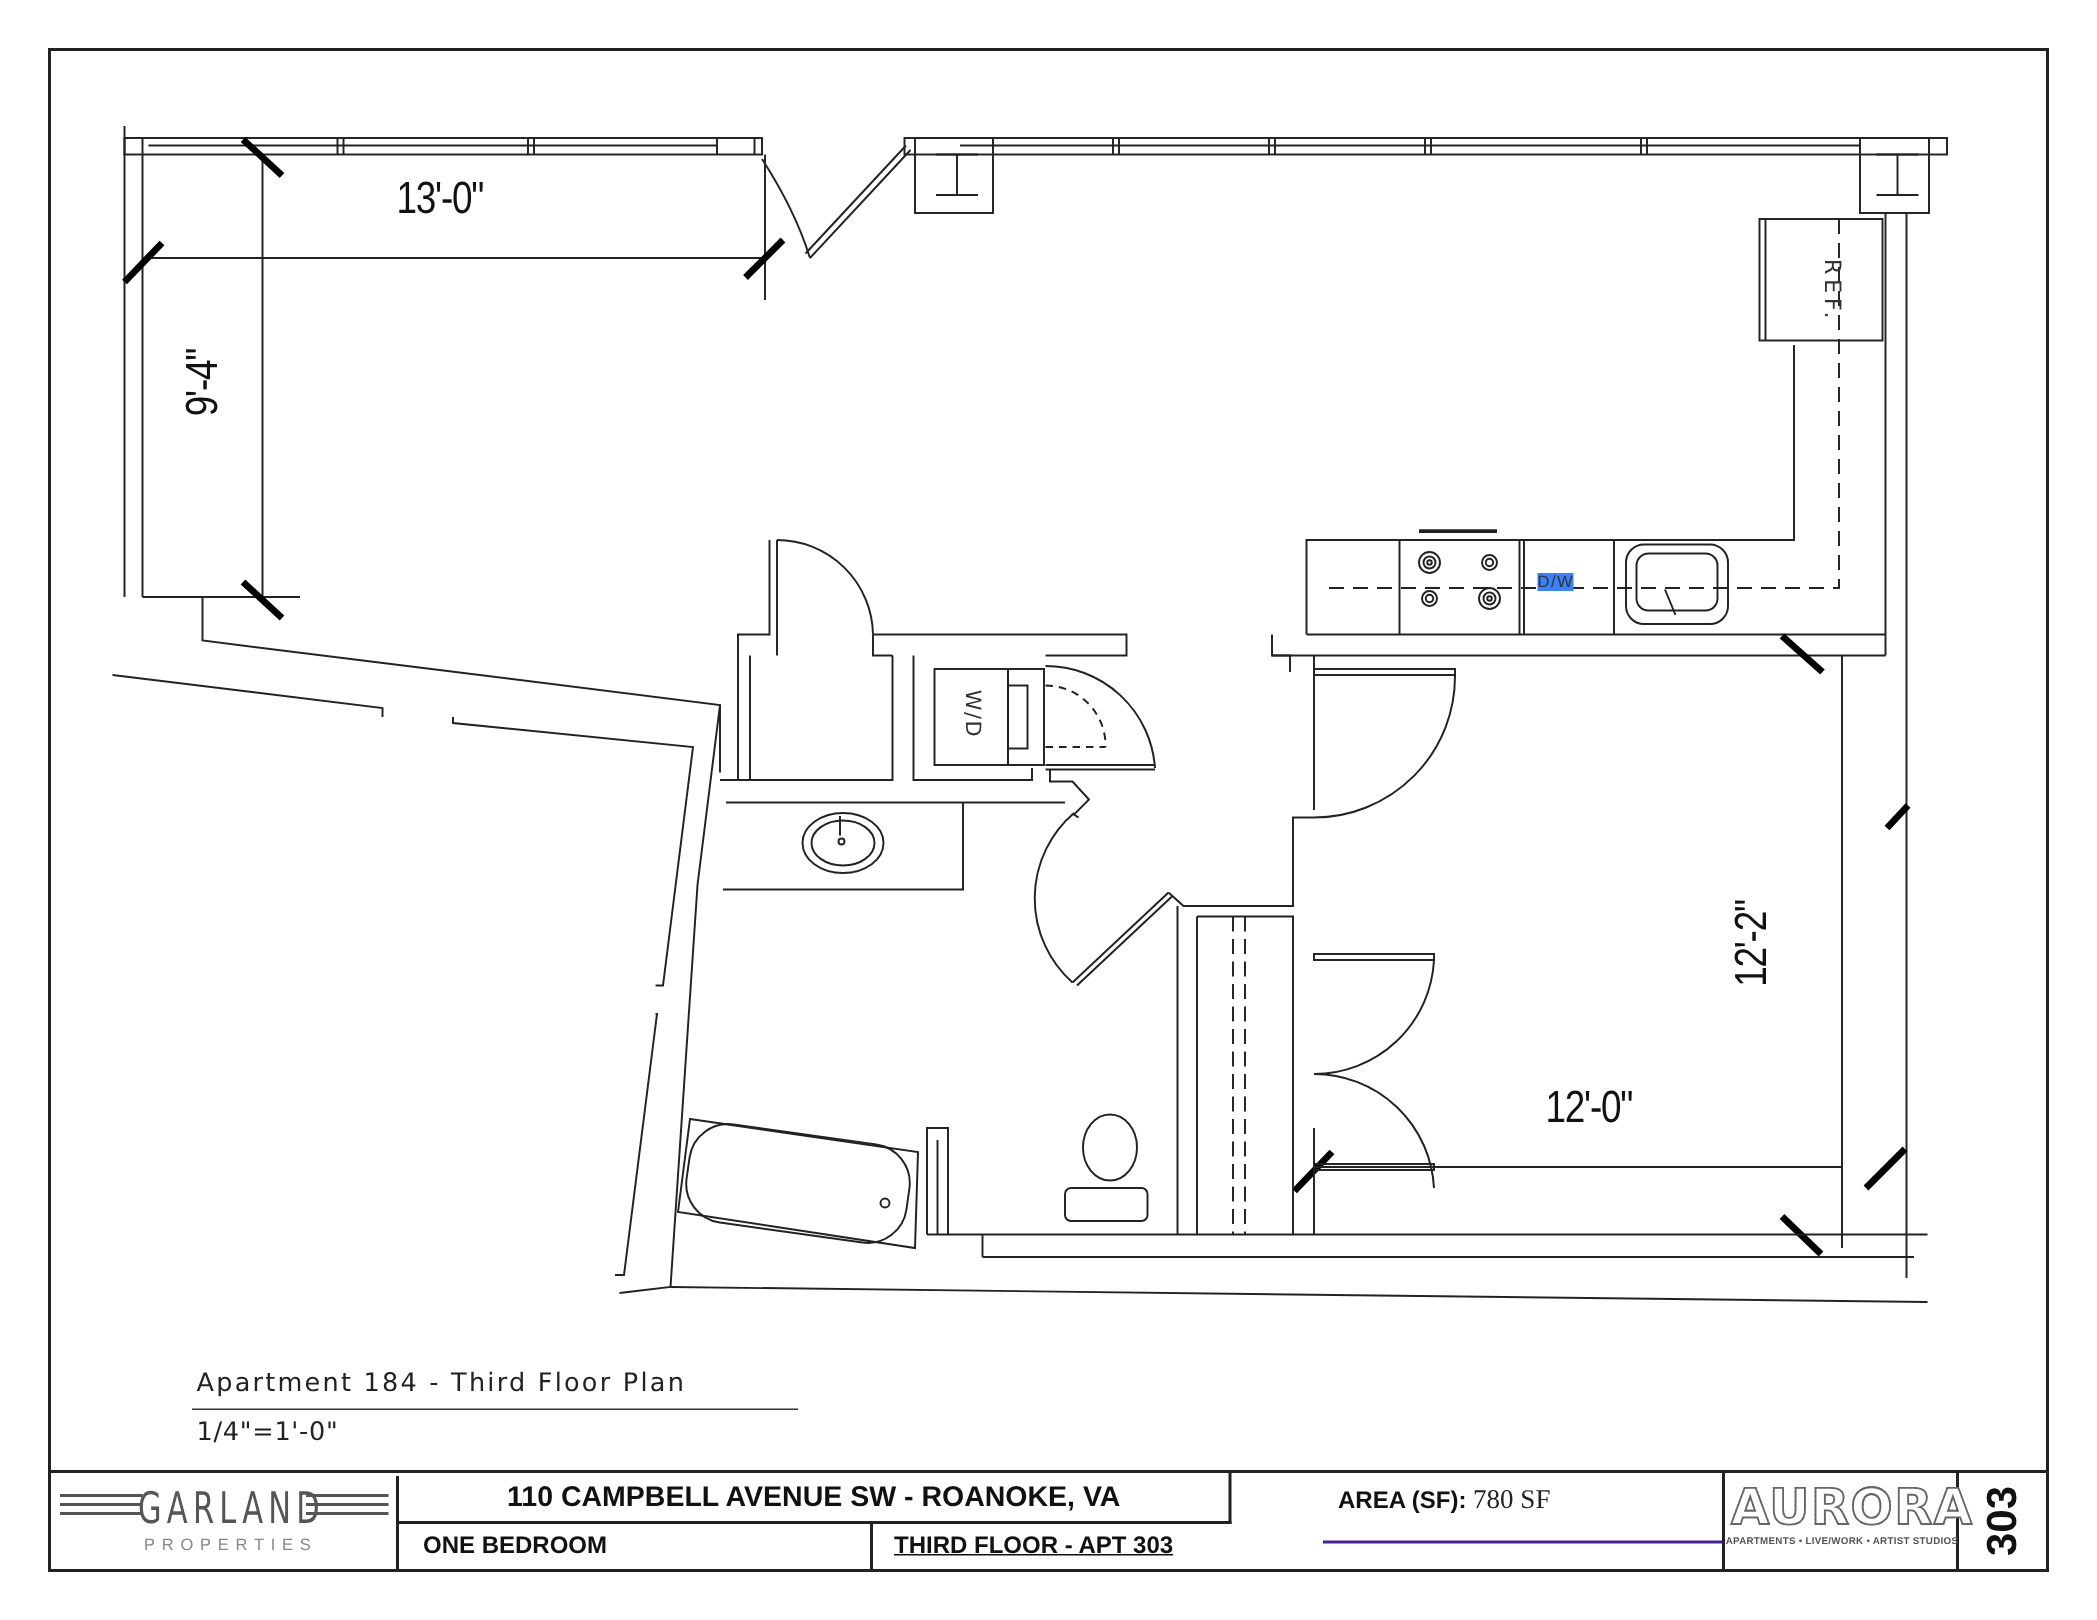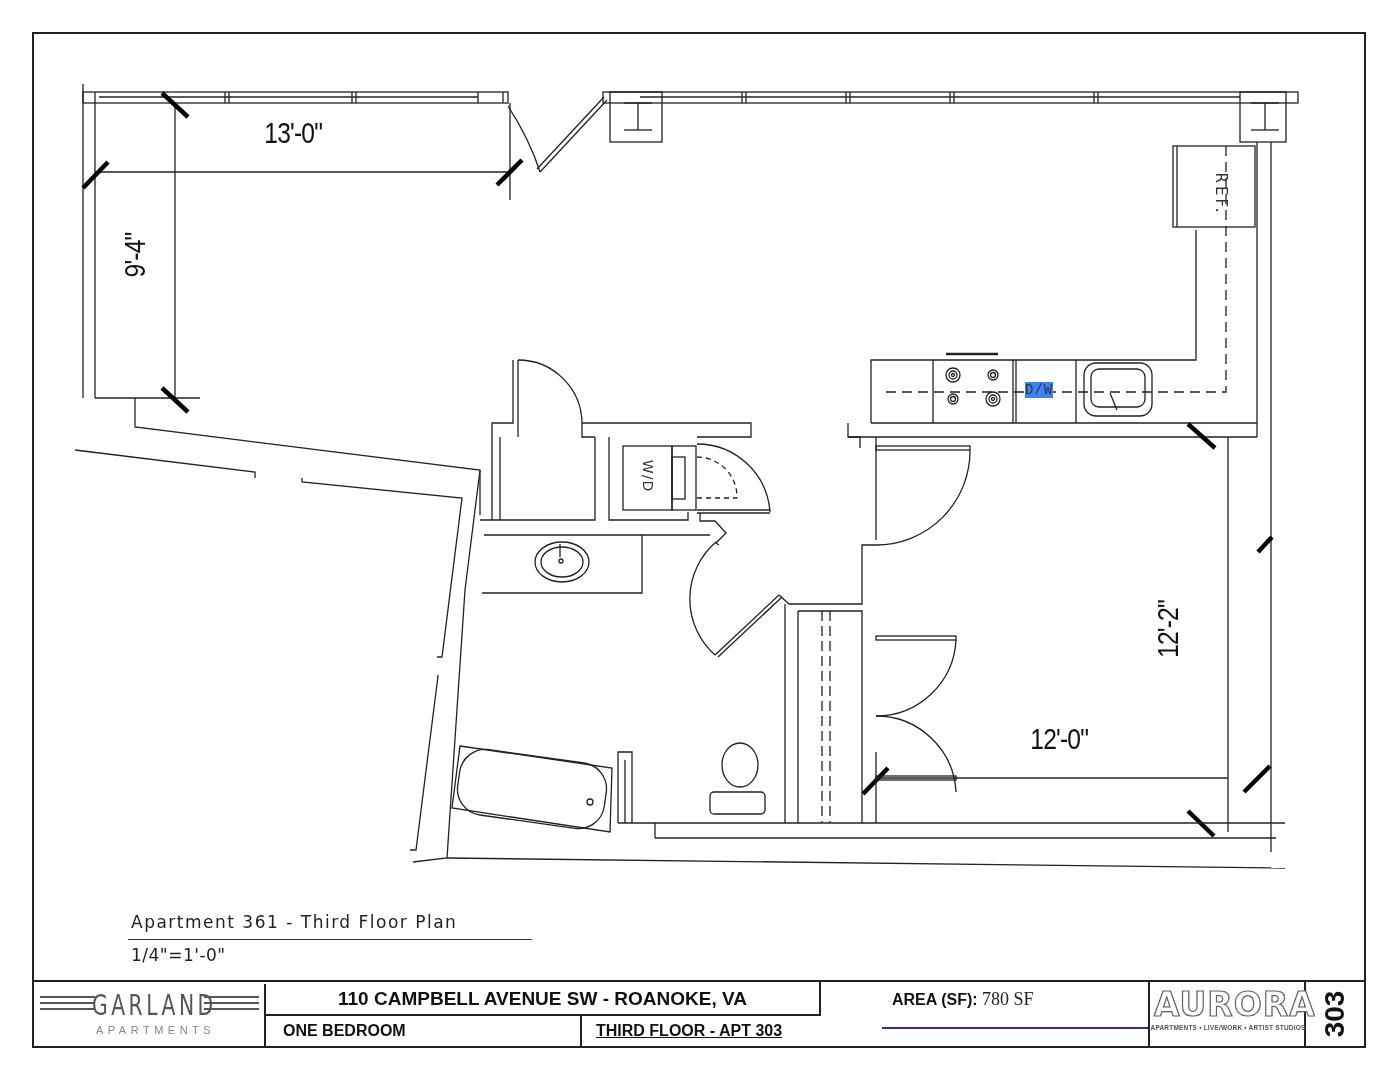--- a/index.html
+++ b/index.html
@@ -207,49 +207,49 @@
     <line x1="876" y1="752" x2="876" y2="823"></line>
   </g>
 </svg>
 
 <div class="dim" style="left:258px; top:116px;">13'-0"</div>
 <div class="dim rot" style="left:108px; top:238px;">9'-4"</div>
 <div class="dim" style="left:1024px; top:722px;">12'-0"</div>
 <div class="dim rot" style="left:1133px; top:612px;">12'-2"</div>
 
 <div style="position:absolute; left:1200px; top:185px; transform:rotate(90deg); font-family:'DejaVu Sans',sans-serif; font-size:15px; letter-spacing:3px; color:#333;">REF.</div>
-<div style="position:absolute; left:1025px; top:382px; font-family:Liberation Mono, monospace; font-size:14px; letter-spacing:1px; color:#333; background:#3b82f6;">D/W</div>
+<div style="position:absolute; left:1025px; top:382px; font-family:Liberation Sans, sans-serif; font-size:11px; letter-spacing:1px; color:#333; background:#3b82f6;">D/W</div>
 <div style="position:absolute; left:632px; top:468px; transform:rotate(90deg); font-family:'DejaVu Sans',sans-serif; font-size:14px; letter-spacing:1px; color:#333;">W/D</div>
 
-<div class="plan-title">Apartment 361 - Third Floor Plan</div>
+<div class="plan-title">Apartment 184 - Third Floor Plan</div>
 <div class="plan-title-rule"></div>
 <div class="plan-scale">1/4"=1'-0"</div>
 
 <div class="titleblock">
   <div class="tb-cell tb-logo-left">
     <div class="garland-lines" style="left:6px;">
         <div></div>
         <div></div>
         <div></div>
       </div>
     <div class="garland-word">GARLAND</div>
     <div class="garland-lines" style="left:170px;">
         <div></div>
         <div></div>
         <div></div>
       </div>
-    <div class="garland-sub">APARTMENTS</div>
+    <div class="garland-sub">PROPERTIES</div>
   </div>
   <div class="tb-cell tb-address">110 CAMPBELL  AVENUE SW - ROANOKE, VA</div>
   <div class="tb-cell tb-area">
     <span class="tb-area-label">AREA (SF):</span>
     <span class="tb-area-value">780 SF</span>
   </div>
   <div class="tb-cell tb-type">
-    <span style="padding-left:0px; margin-left:17px;">ONE BEDROOM</span>
+    <span style="padding-left:16px; margin-left:0;">ONE BEDROOM</span>
   </div>
   <div class="tb-cell tb-floor">THIRD FLOOR - APT 303</div>
   <div class="tb-cell tb-aurora">
     <div class="aurora-word">AURORA</div>
     <div class="aurora-sub">APARTMENTS • LIVE/WORK • ARTIST STUDIOS</div>
   </div>
   <div class="tb-cell tb-unit">
     <div class="unit-num">303</div>
   </div>
 </div>

